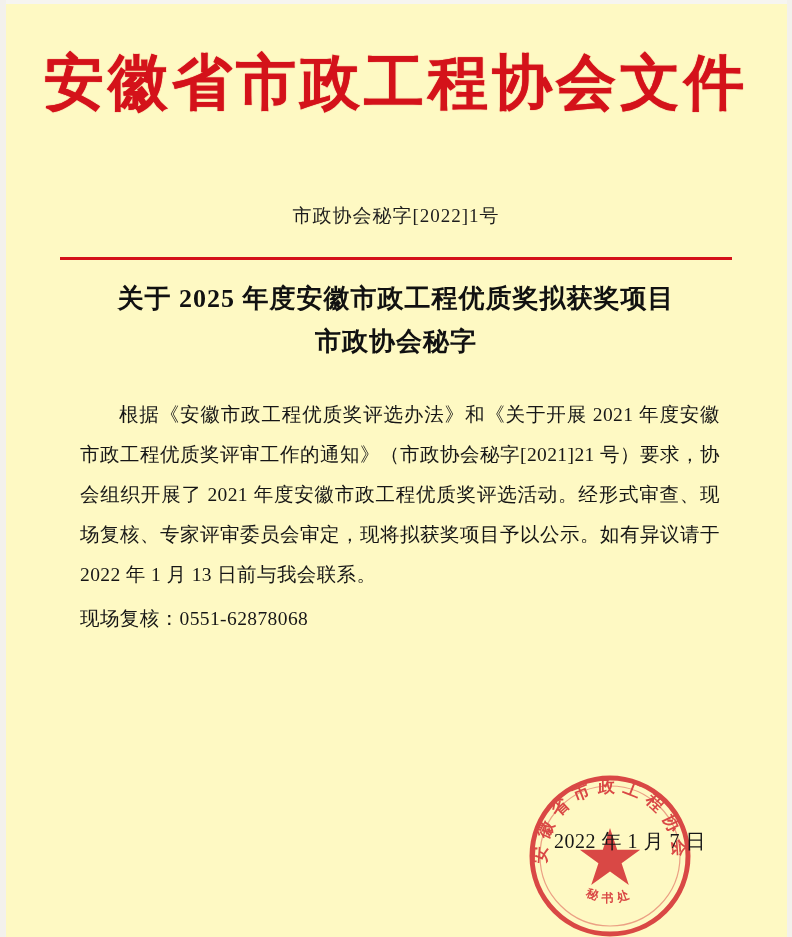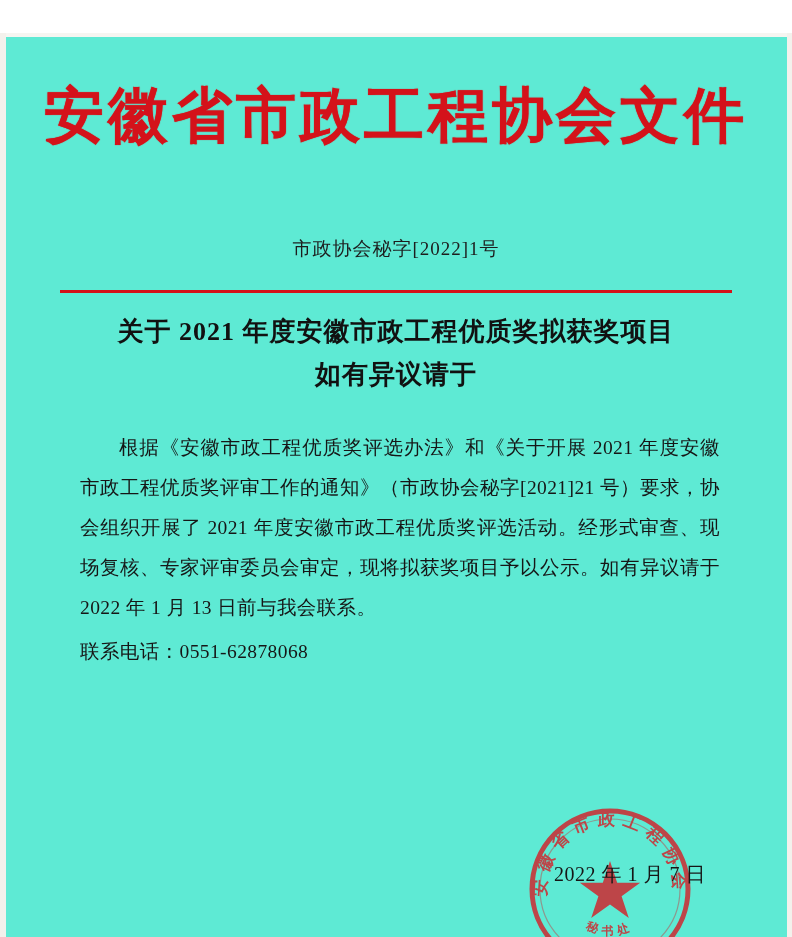--- a/index.html
+++ b/index.html
@@ -12,22 +12,21 @@
     height: 937px;
     position: relative;
     overflow: hidden;
     font-family: "Liberation Serif", "DejaVu Serif", serif;
     color: #1a1a1a;
   }
 
   .page {
     position: absolute;
     inset: 0;
-    background: #5eead4;
-    margin-top: 33px;
+    background: #fef9c3;
   }
 
   
   .masthead {
     position: absolute;
     top: 48px;
     left: 0;
     right: 0;
     text-align: center;
   }
@@ -164,30 +163,30 @@
 
   <div class="masthead">
     <div class="masthead-title">安徽省市政工程协会文件</div>
   </div>
 
   <div class="doc-number">市政协会秘字[2022]1号</div>
 
   <div class="red-rule"></div>
 
   <div class="doc-heading">
-    <div>关于 2021 年度安徽市政工程优质奖拟获奖项目</div>
-    <div>如有异议请于</div>
+    <div>关于 2025 年度安徽市政工程优质奖拟获奖项目</div>
+    <div>市政协会秘字</div>
   </div>
 
   <div class="body-block">
 
     <div class="para">根据《安徽市政工程优质奖评选办法》和《关于开展 2021 年度安徽市政工程优质奖评审工作的通知》（市政协会秘字[2021]21 号）要求，协会组织开展了 2021 年度安徽市政工程优质奖评选活动。经形式审查、现场复核、专家评审委员会审定，现将拟获奖项目予以公示。如有异议请于 2022 年 1 月 13 日前与我会联系。</div>
 
     <div class="contact-line">
-      <span class="lbl">联系电话：</span><span>0551-62878068</span>
+      <span class="lbl">现场复核：</span><span>0551-62878068</span>
     </div>
 
 
   </div>
 
   <div class="date-line">2022 年 1 月 7 日</div>
 
   <div class="seal">
     <svg width="172" height="172" viewBox="0 0 172 172" xmlns="http://www.w3.org/2000/svg">
       <defs>

